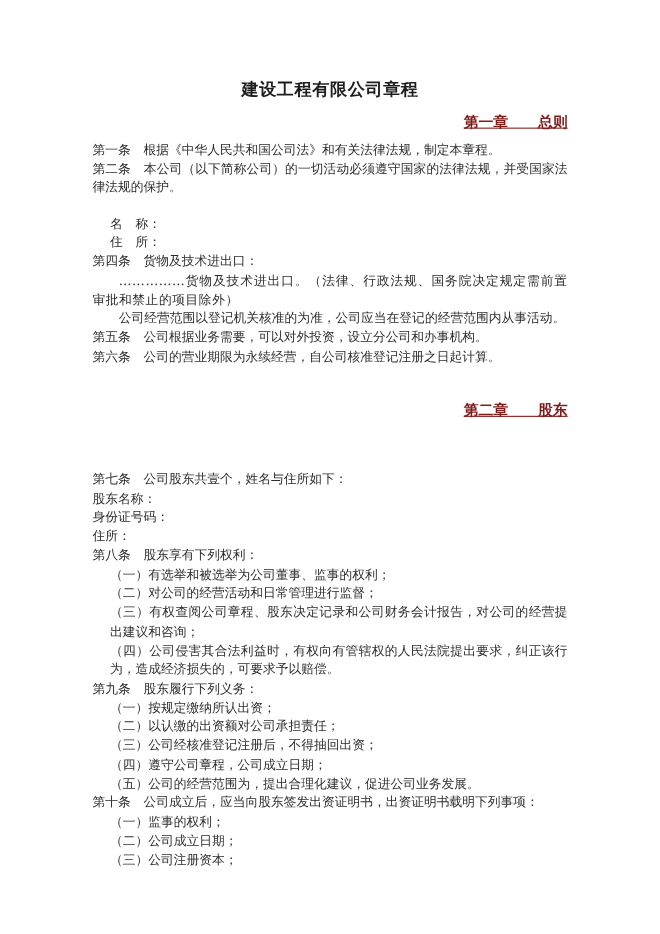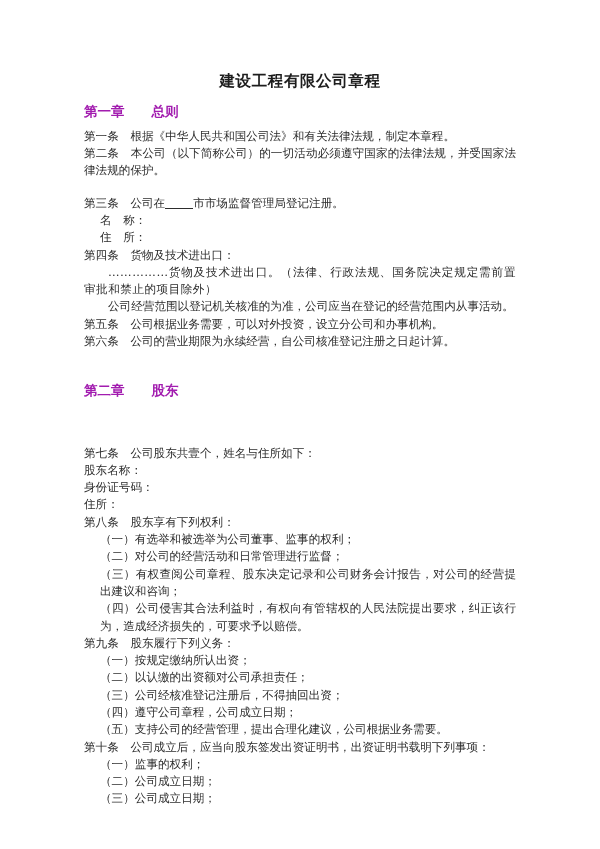--- a/index.html
+++ b/index.html
@@ -36,25 +36,26 @@
     font-weight: bold;
     text-align: center;
     letter-spacing: 0.6px;
     line-height: 1.2;
     margin: 0 0 12px 0;
     color: #1d1d1d;
   }
   .chapter-heading {
     font-size: 13.5px;
     font-weight: bold;
-    text-align: left;
+    text-align: right;
     line-height: 1.2;
     margin: 0 0 9px 0;
-    color: #a21caf;
+    color: #7f1d1d;
     white-space: pre;
+    text-decoration: underline;
   }
   .chapter-heading.ch2 {
     margin-top: 32px;
     margin-bottom: 46px;
   }
 
   
   .line {
     font-size: 11.6px;
     line-height: 17.3px;
@@ -99,21 +100,20 @@
     <div class="doc-title">建设工程有限公司章程</div>
 
     <div class="chapter-heading ch1">第一章　　总则</div>
 
     <p class="line art">第一条　根据《中华人民共和国公司法》和有关法律法规，制定本章程。</p>
 
     <p class="line art">第二条　本公司（以下简称公司）的一切活动必须遵守国家的法律法规，并受国家法律法规的保护。</p>
 
     <div class="gap-md"></div>
 
-    <p class="line art"><span>第三条　公司在</span><span class="blank-underline"></span><span>市市场监督管理局登记注册。</span></p>
 
     <p class="line indent1">名　称：</p>
 
     <p class="line indent1">住　所：</p>
 
     <p class="line art">第四条　货物及技术进出口：</p>
 
     <p class="line para dotted-leader">……………货物及技术进出口。（法律、行政法规、国务院决定规定需前置审批和禁止的项目除外）</p>
 
     <p class="line para">公司经营范围以登记机关核准的为准，公司应当在登记的经营范围内从事活动。</p>
@@ -145,24 +145,24 @@
     <p class="line art">第九条　股东履行下列义务：</p>
 
     <p class="line indent2">（一）按规定缴纳所认出资；</p>
 
     <p class="line indent2">（二）以认缴的出资额对公司承担责任；</p>
 
     <p class="line indent2">（三）公司经核准登记注册后，不得抽回出资；</p>
 
     <p class="line indent2">（四）遵守公司章程，公司成立日期；</p>
 
-    <p class="line indent2">（五）支持公司的经营管理，提出合理化建议，公司根据业务需要。</p>
+    <p class="line indent2">（五）公司的经营范围为，提出合理化建议，促进公司业务发展。</p>
 
     <p class="line art">第十条　公司成立后，应当向股东签发出资证明书，出资证明书载明下列事项：</p>
 
     <p class="line indent2">（一）监事的权利；</p>
 
     <p class="line indent2">（二）公司成立日期；</p>
 
-    <p class="line indent2">（三）公司成立日期；</p>
+    <p class="line indent2">（三）公司注册资本；</p>
 
   </div>
 </div>
 
 </body></html>

